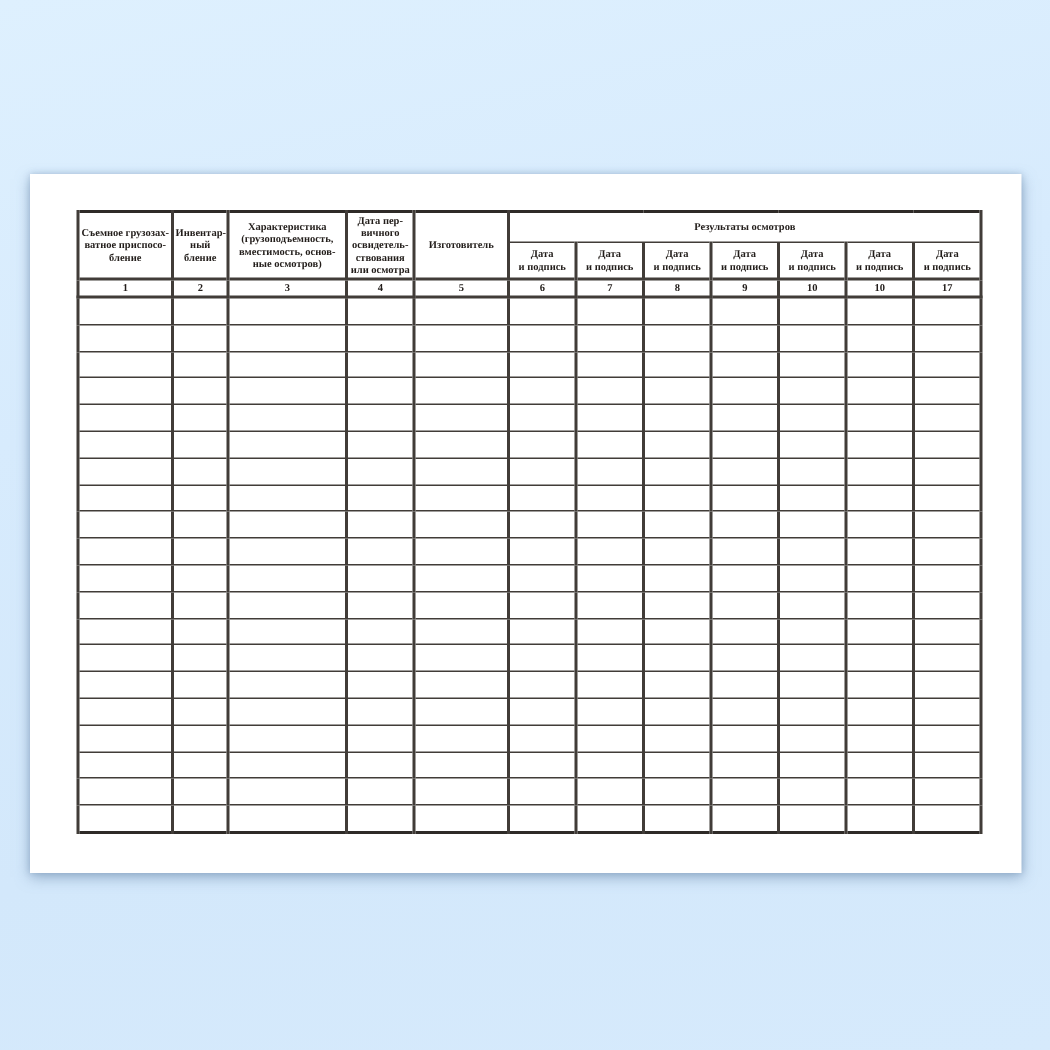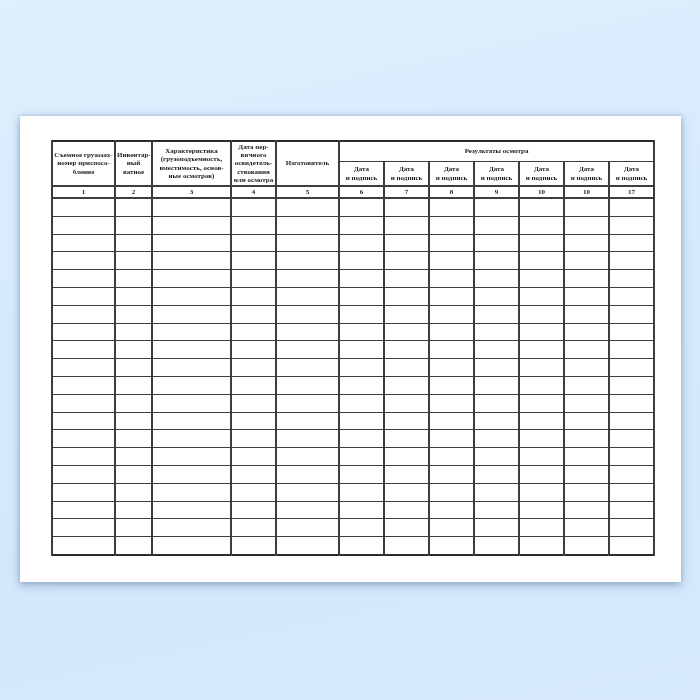--- a/index.html
+++ b/index.html
@@ -77,35 +77,35 @@
       <col style="width:45px">
       <col style="width:45px">
       <col style="width:45px">
       <col style="width:45px">
       <col style="width:45px">
       <col style="width:45px">
     </colgroup>
     <thead>
       <tr class="group-row">
         <th rowspan="2">Съемное грузозах-
-номер приспосо-
+ватное приспосо-
 бление</th>
         <th rowspan="2">Инвентар-
-ный ватное</th>
+ный бление</th>
         <th rowspan="2">Характеристика
 (грузоподъемность,
 вместимость, основ-
 ные осмотров)</th>
         <th rowspan="2">Дата пер-
 вичного
 освидетель-
 ствования
 или осмотра</th>
         <th rowspan="2">Изготовитель</th>
-        <th colspan="7" class="group-head">Результаты осмотра</th>
+        <th colspan="7" class="group-head">Результаты осмотров</th>
       </tr>
       <tr class="sub-row">
         <th>Дата
 и подпись</th>
         <th>Дата
 и подпись</th>
         <th>Дата
 и подпись</th>
         <th>Дата
 и подпись</th>

